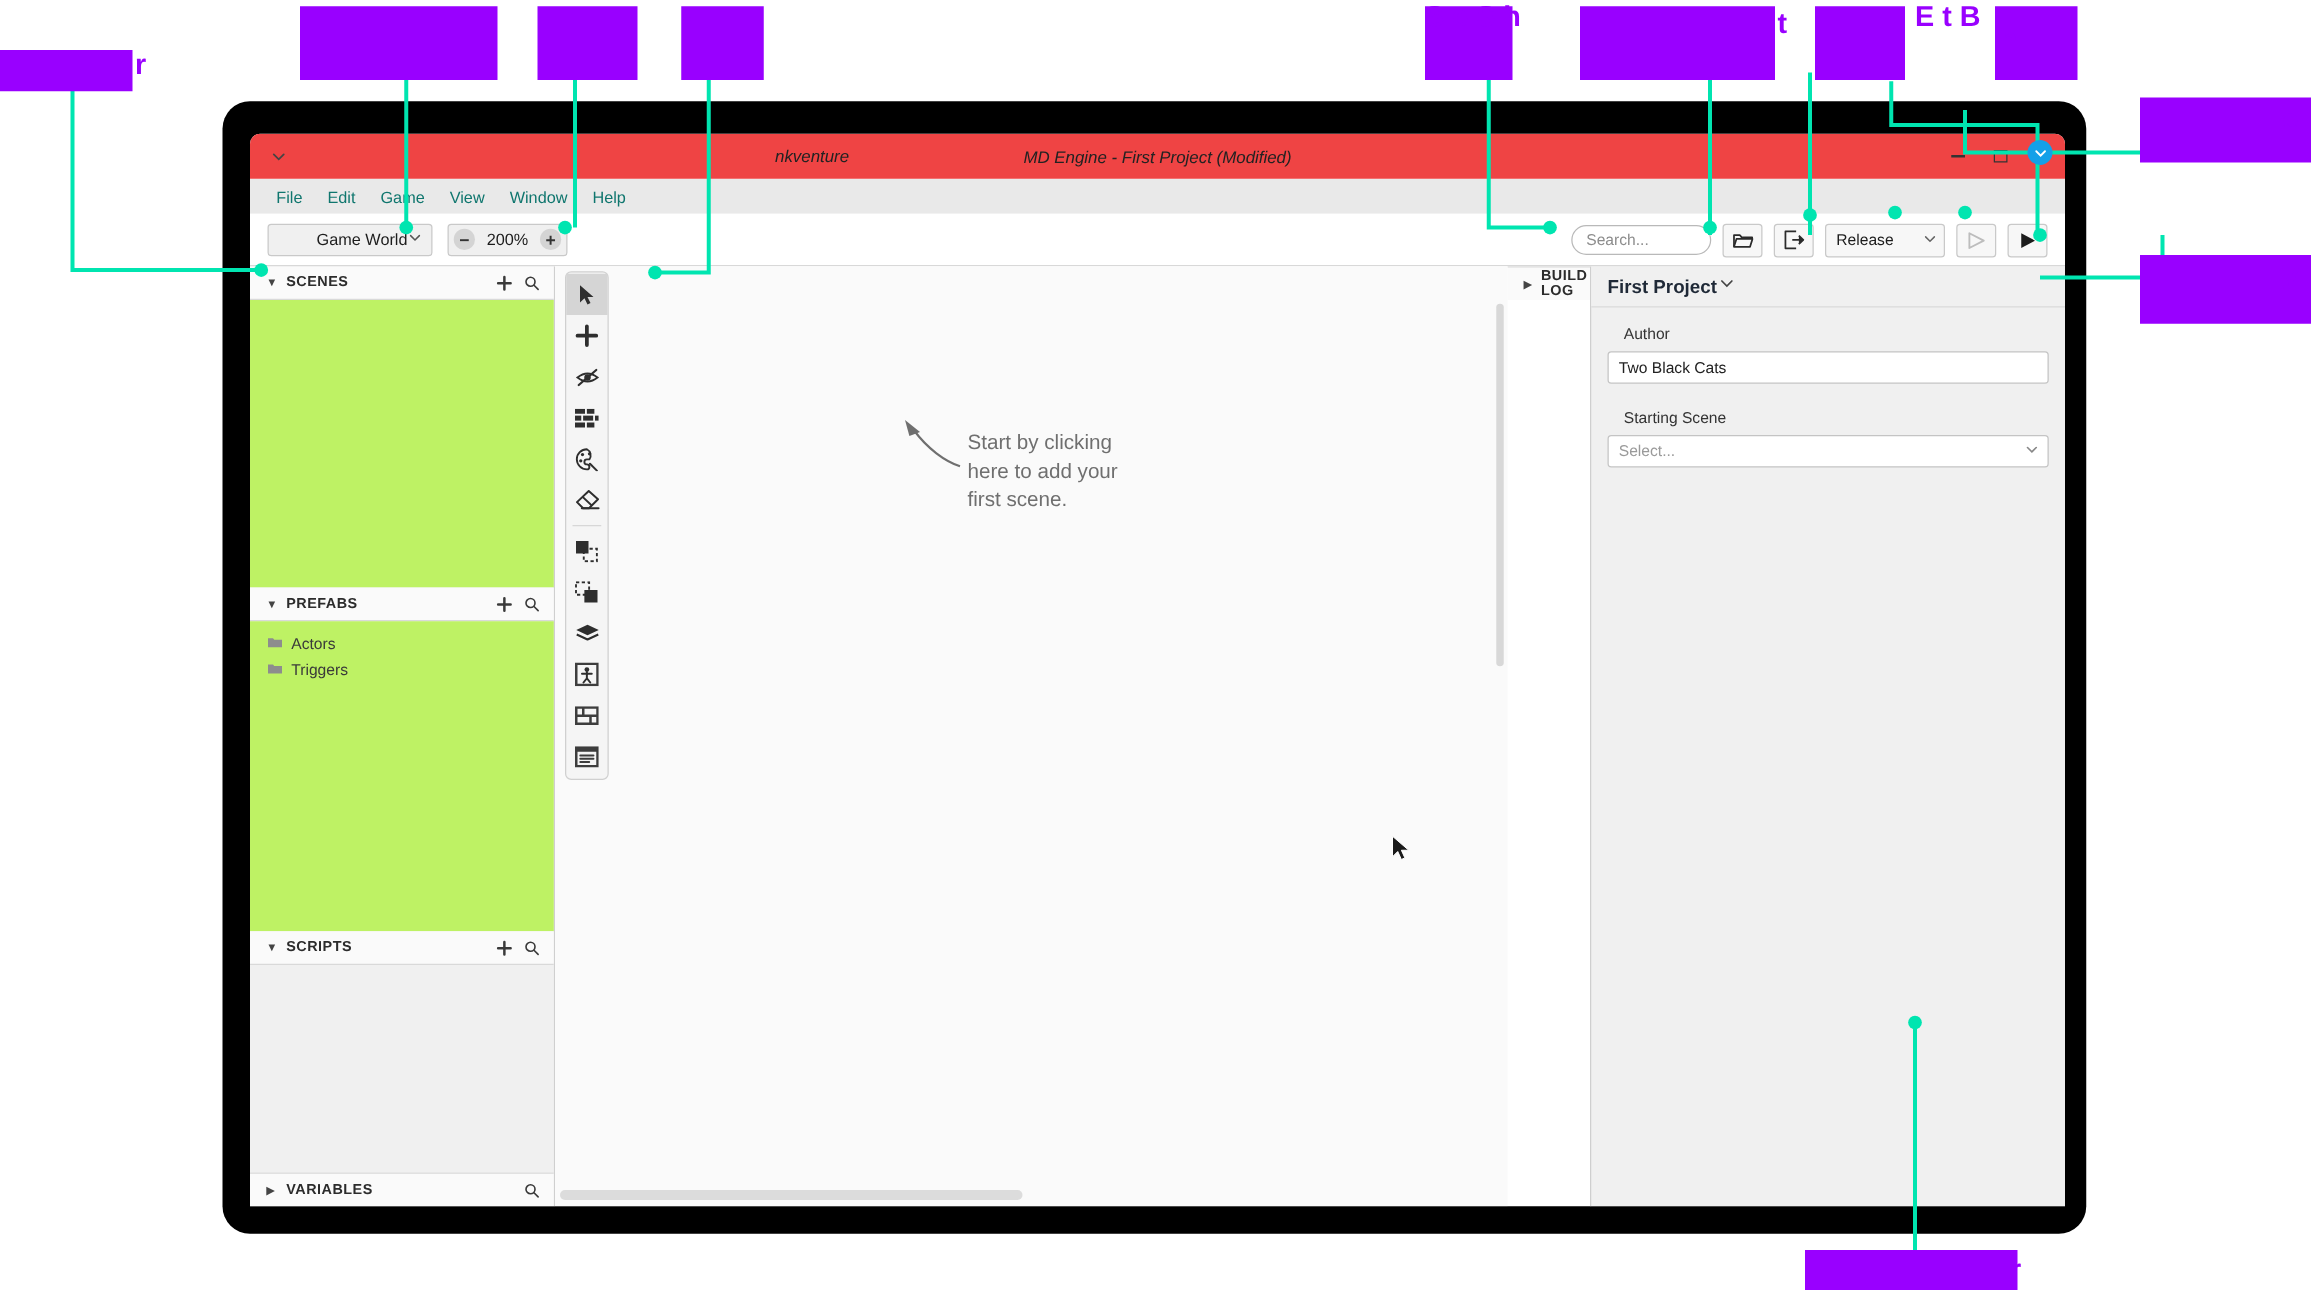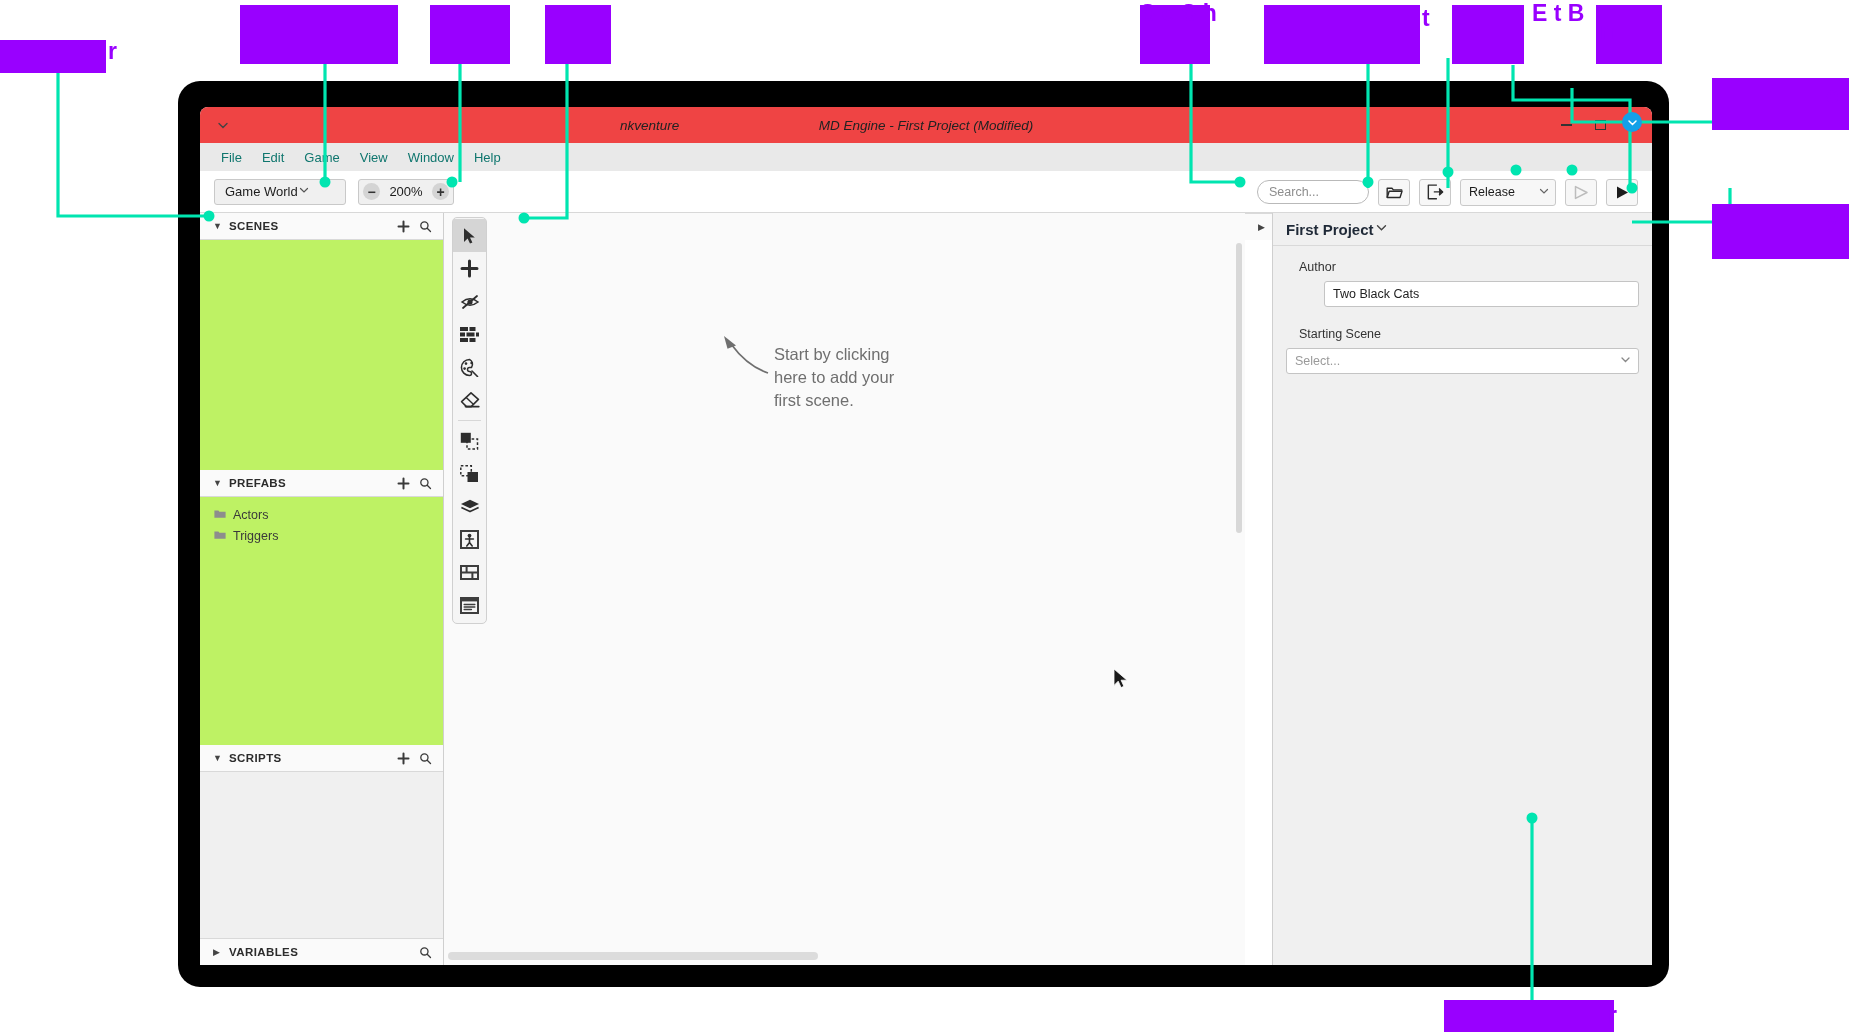--- a/index.html
+++ b/index.html
@@ -68,21 +68,21 @@
   
   .toolbar {
     height: 42px; background: #ffffff; flex: 0 0 42px;
     border-bottom: 1px solid #d8d8d8;
     display: flex; align-items: center; position: relative;
   }
   .world-select {
     margin-left: 14px;
     width: 132px; height: 26px;
     background: #f0f0f0; border: 1px solid #c9c9c9; border-radius: 3px;
-    display: flex; align-items: center; justify-content: flex-start;
+    display: flex; align-items: center; justify-content: flex-end;
     padding: 0 7px 0 10px; font-size: 13px; color: #1c1c1c;
   }
   .zoom-group {
     margin-left: 12px; width: 96px; height: 26px;
     background: #f0f0f0; border: 1px solid #c9c9c9; border-radius: 3px;
     display: flex; align-items: center; justify-content: space-between; padding: 0 4px;
   }
   .zoom-btn {
     width: 17px; height: 17px; border-radius: 50%;
     background: #d4d4d4; color: #333;
@@ -186,21 +186,21 @@
   }
   .insp-header {
     height: 33px; display: flex; align-items: center; justify-content: flex-start;
     padding: 0 13px; border-bottom: 1px solid #d9d9d9; background: #f0f0f0;
   }
   .insp-title { font-size: 15px; font-weight: bold; color: #1f2937; }
   .insp-body { padding: 14px 13px; display: flex; flex-direction: column; gap: 5px; }
   .field-label { font-size: 12.5px; color: #333; margin-bottom: 2px; margin-left: 13px; }
   .field-input {
     height: 26px; background: #ffffff; border: 1px solid #c4c4c4; border-radius: 3px;
-    display: flex; align-items: center; padding: 0 8px; font-size: 12.5px; color: #222; margin-left: 38px;
+    display: flex; align-items: center; padding: 0 8px; font-size: 12.5px; color: #222;
   }
   .field-select {
     height: 26px; background: #ffffff; border: 1px solid #c4c4c4; border-radius: 3px;
     display: flex; align-items: center; justify-content: space-between;
     padding: 0 6px 0 8px; font-size: 12.5px; color: #9a9a9a;
   }
   .field-gap { height: 10px; }
 
   
   .anno-layer { position: absolute; inset: 0; pointer-events: none; }
@@ -506,20 +506,21 @@
           </div>
 
           <div class="hint-text">Start by clicking here to add your first scene.</div>
 
           <div class="v-scroll"></div>
           <div class="h-scroll"></div>
         </div>
 
         <div class="buildlog-bar">
           <span class="caret">▶</span>
+          <span class="panel-title">BUILD LOG</span>
         </div>
       </div>
 
       <div class="inspector">
         <div class="insp-header">
           <span class="insp-title">First Project</span>
           <span>
             <svg width="15" height="15" viewBox="0 0 15 15">
                 <path d="M3.5 5.8 L7.5 9.8 L11.5 5.8" stroke="#444" stroke-width="1.4" fill="none" stroke-linecap="round"></path>
               </svg>

